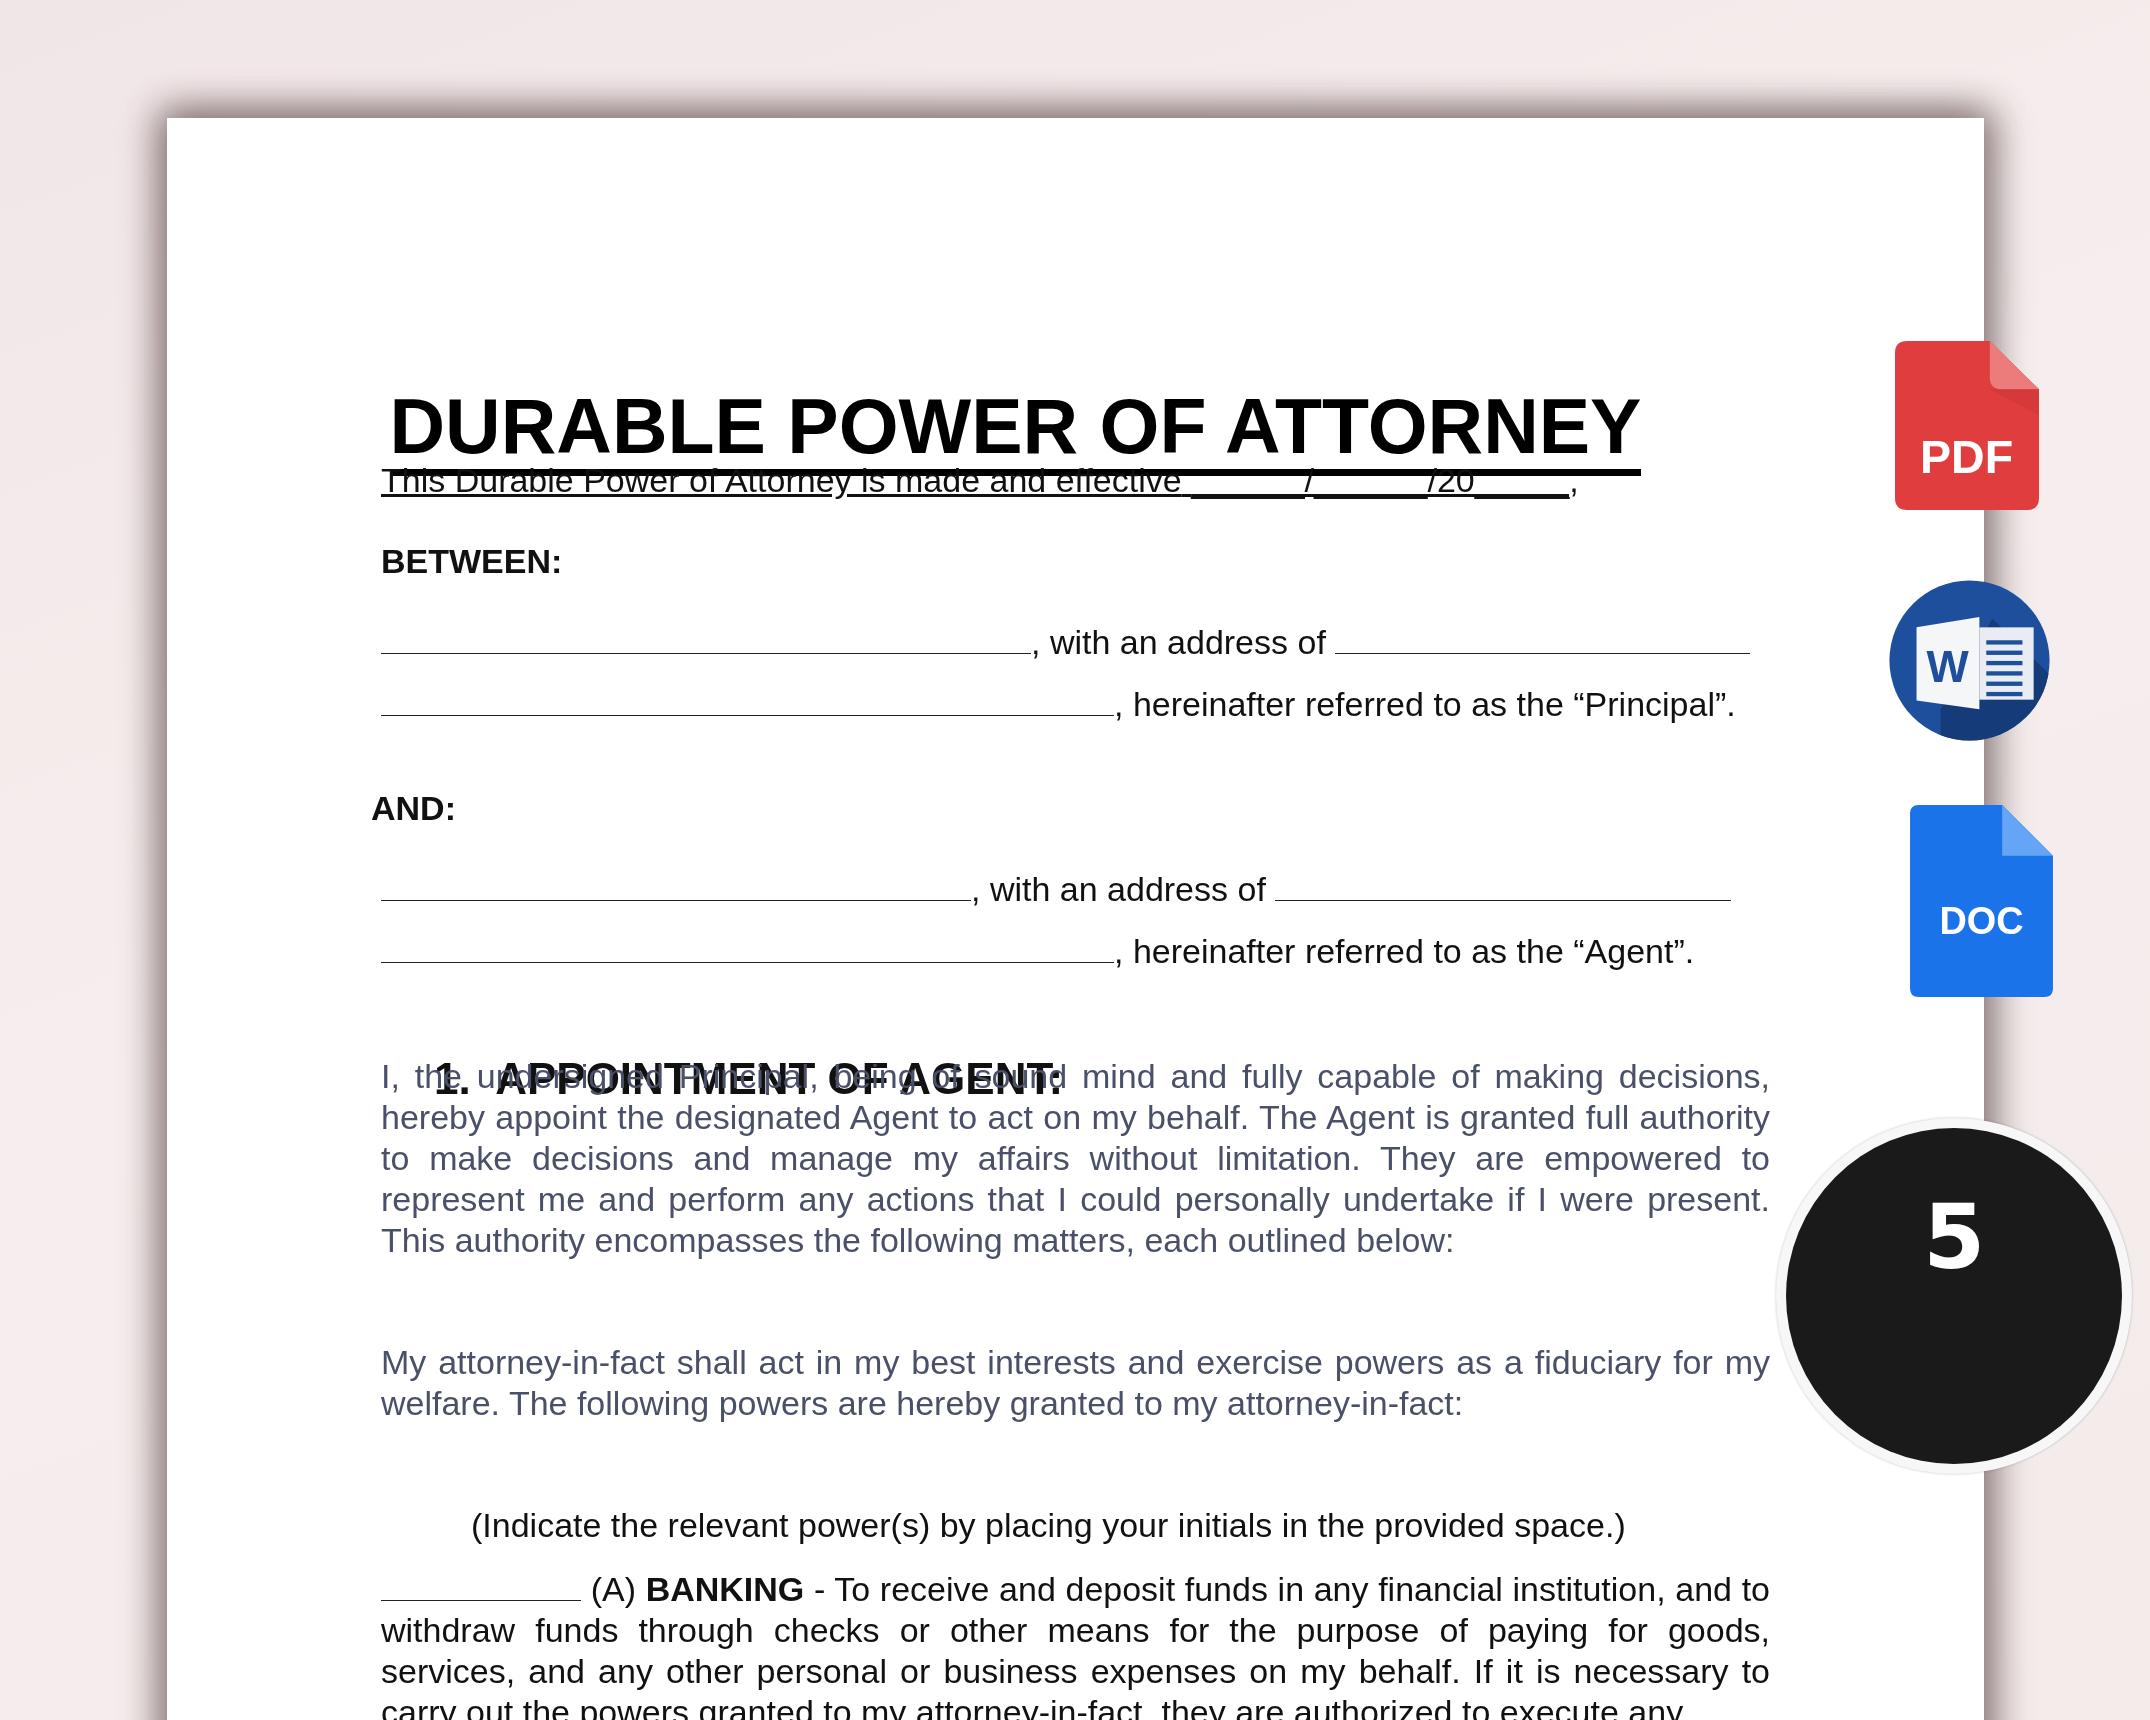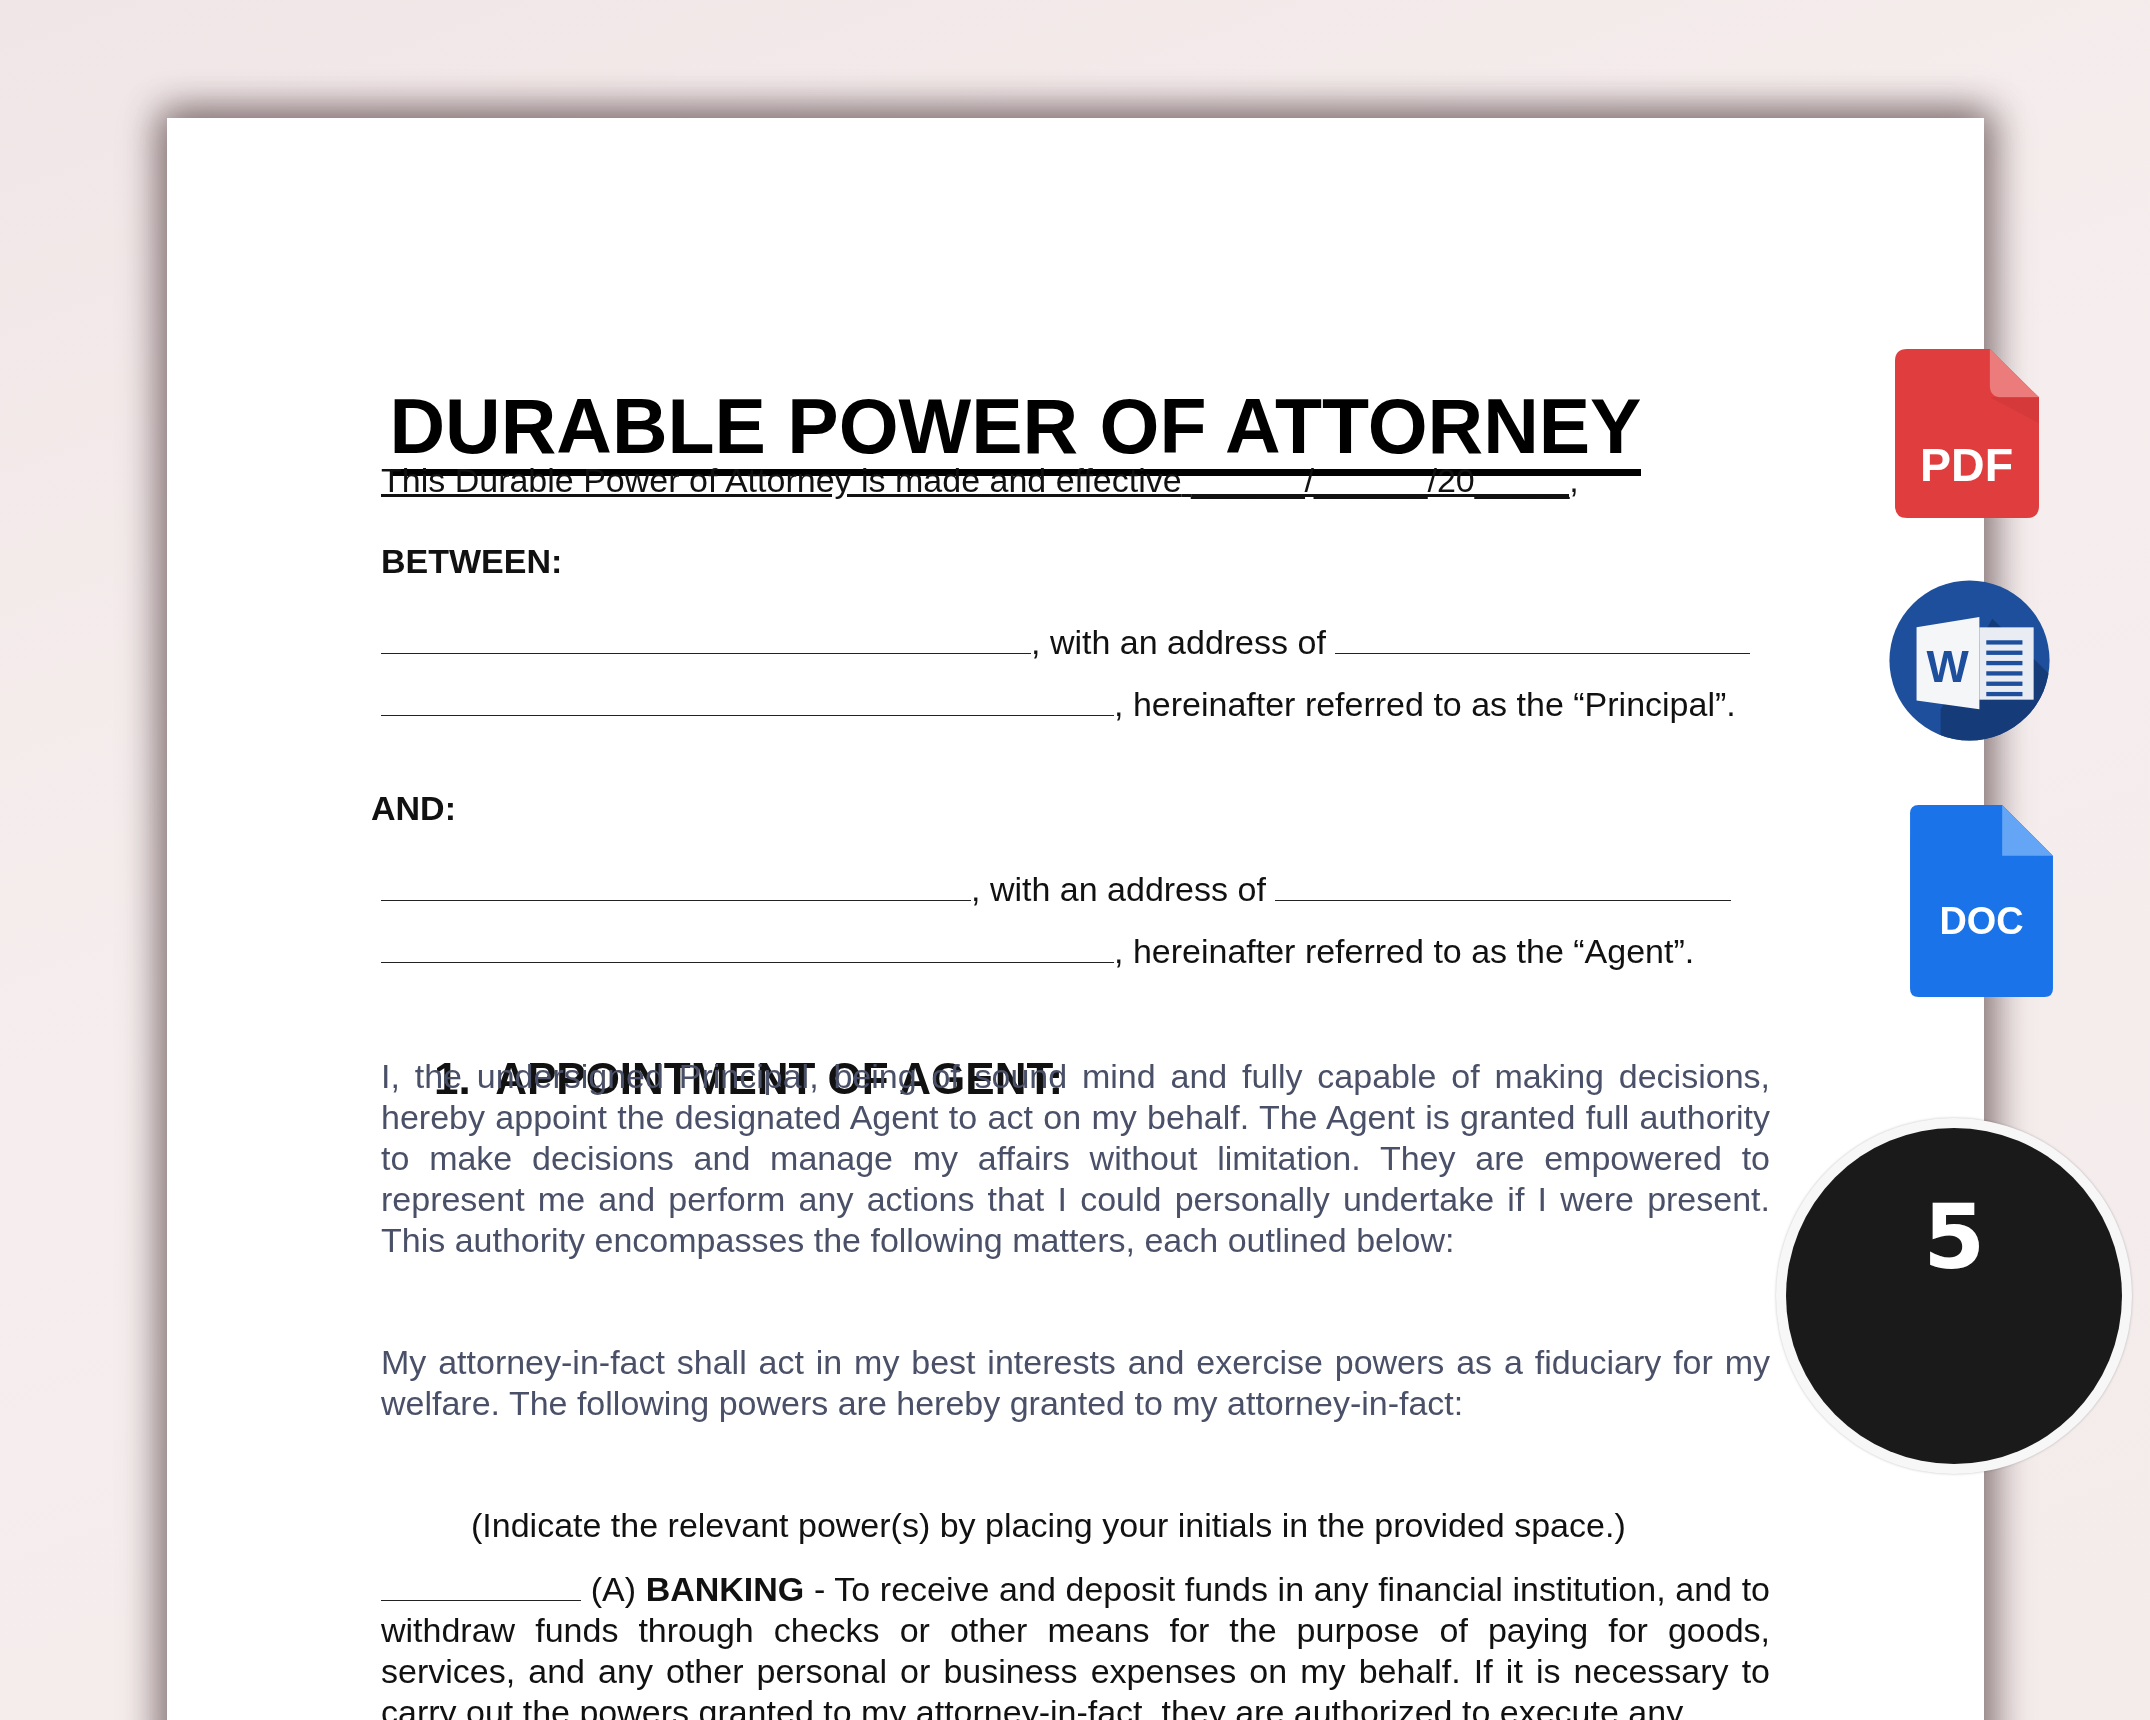--- a/index.html
+++ b/index.html
@@ -23,21 +23,21 @@
   .bold { font-weight:bold; }
   .para {
     position:absolute; left:214px; width:1389px; font-size:34px; line-height:41px;
     text-align:justify; color:#4a5068;
   }
   .para.black { color:#111; }
   .heading { font-size:44px; font-weight:bold; color:#111; }
   .blank { display:inline-block; border-bottom:1.7px solid #222; height:26px; vertical-align:baseline; }
 
   .icon-pdf {
-    position:absolute; left:1895px; top:341px; width:144px; height:169px;margin-top:8px;
+    position:absolute; left:1895px; top:341px; width:144px; height:169px;
   }
   .icon-word { position:absolute; left:1889px; top:580px; width:161px; height:161px; }
   .icon-doc { position:absolute; left:1910px; top:805px; width:130px; height:192px; }
   .badge {
     position:absolute; left:1776px; top:1118px; width:356px; height:356px; border-radius:50%;
     background:#f7f7f7; box-shadow:0 0 2.6px rgba(0,0,0,0.25);
   }
   .badge-inner {
     position:absolute; left:10.3px; top:10.3px; width:336px; height:336px; border-radius:50%;
     background:#1a1a1a; color:#fff; text-align:center; font-family:"DejaVu Sans", sans-serif; font-weight:bold;

